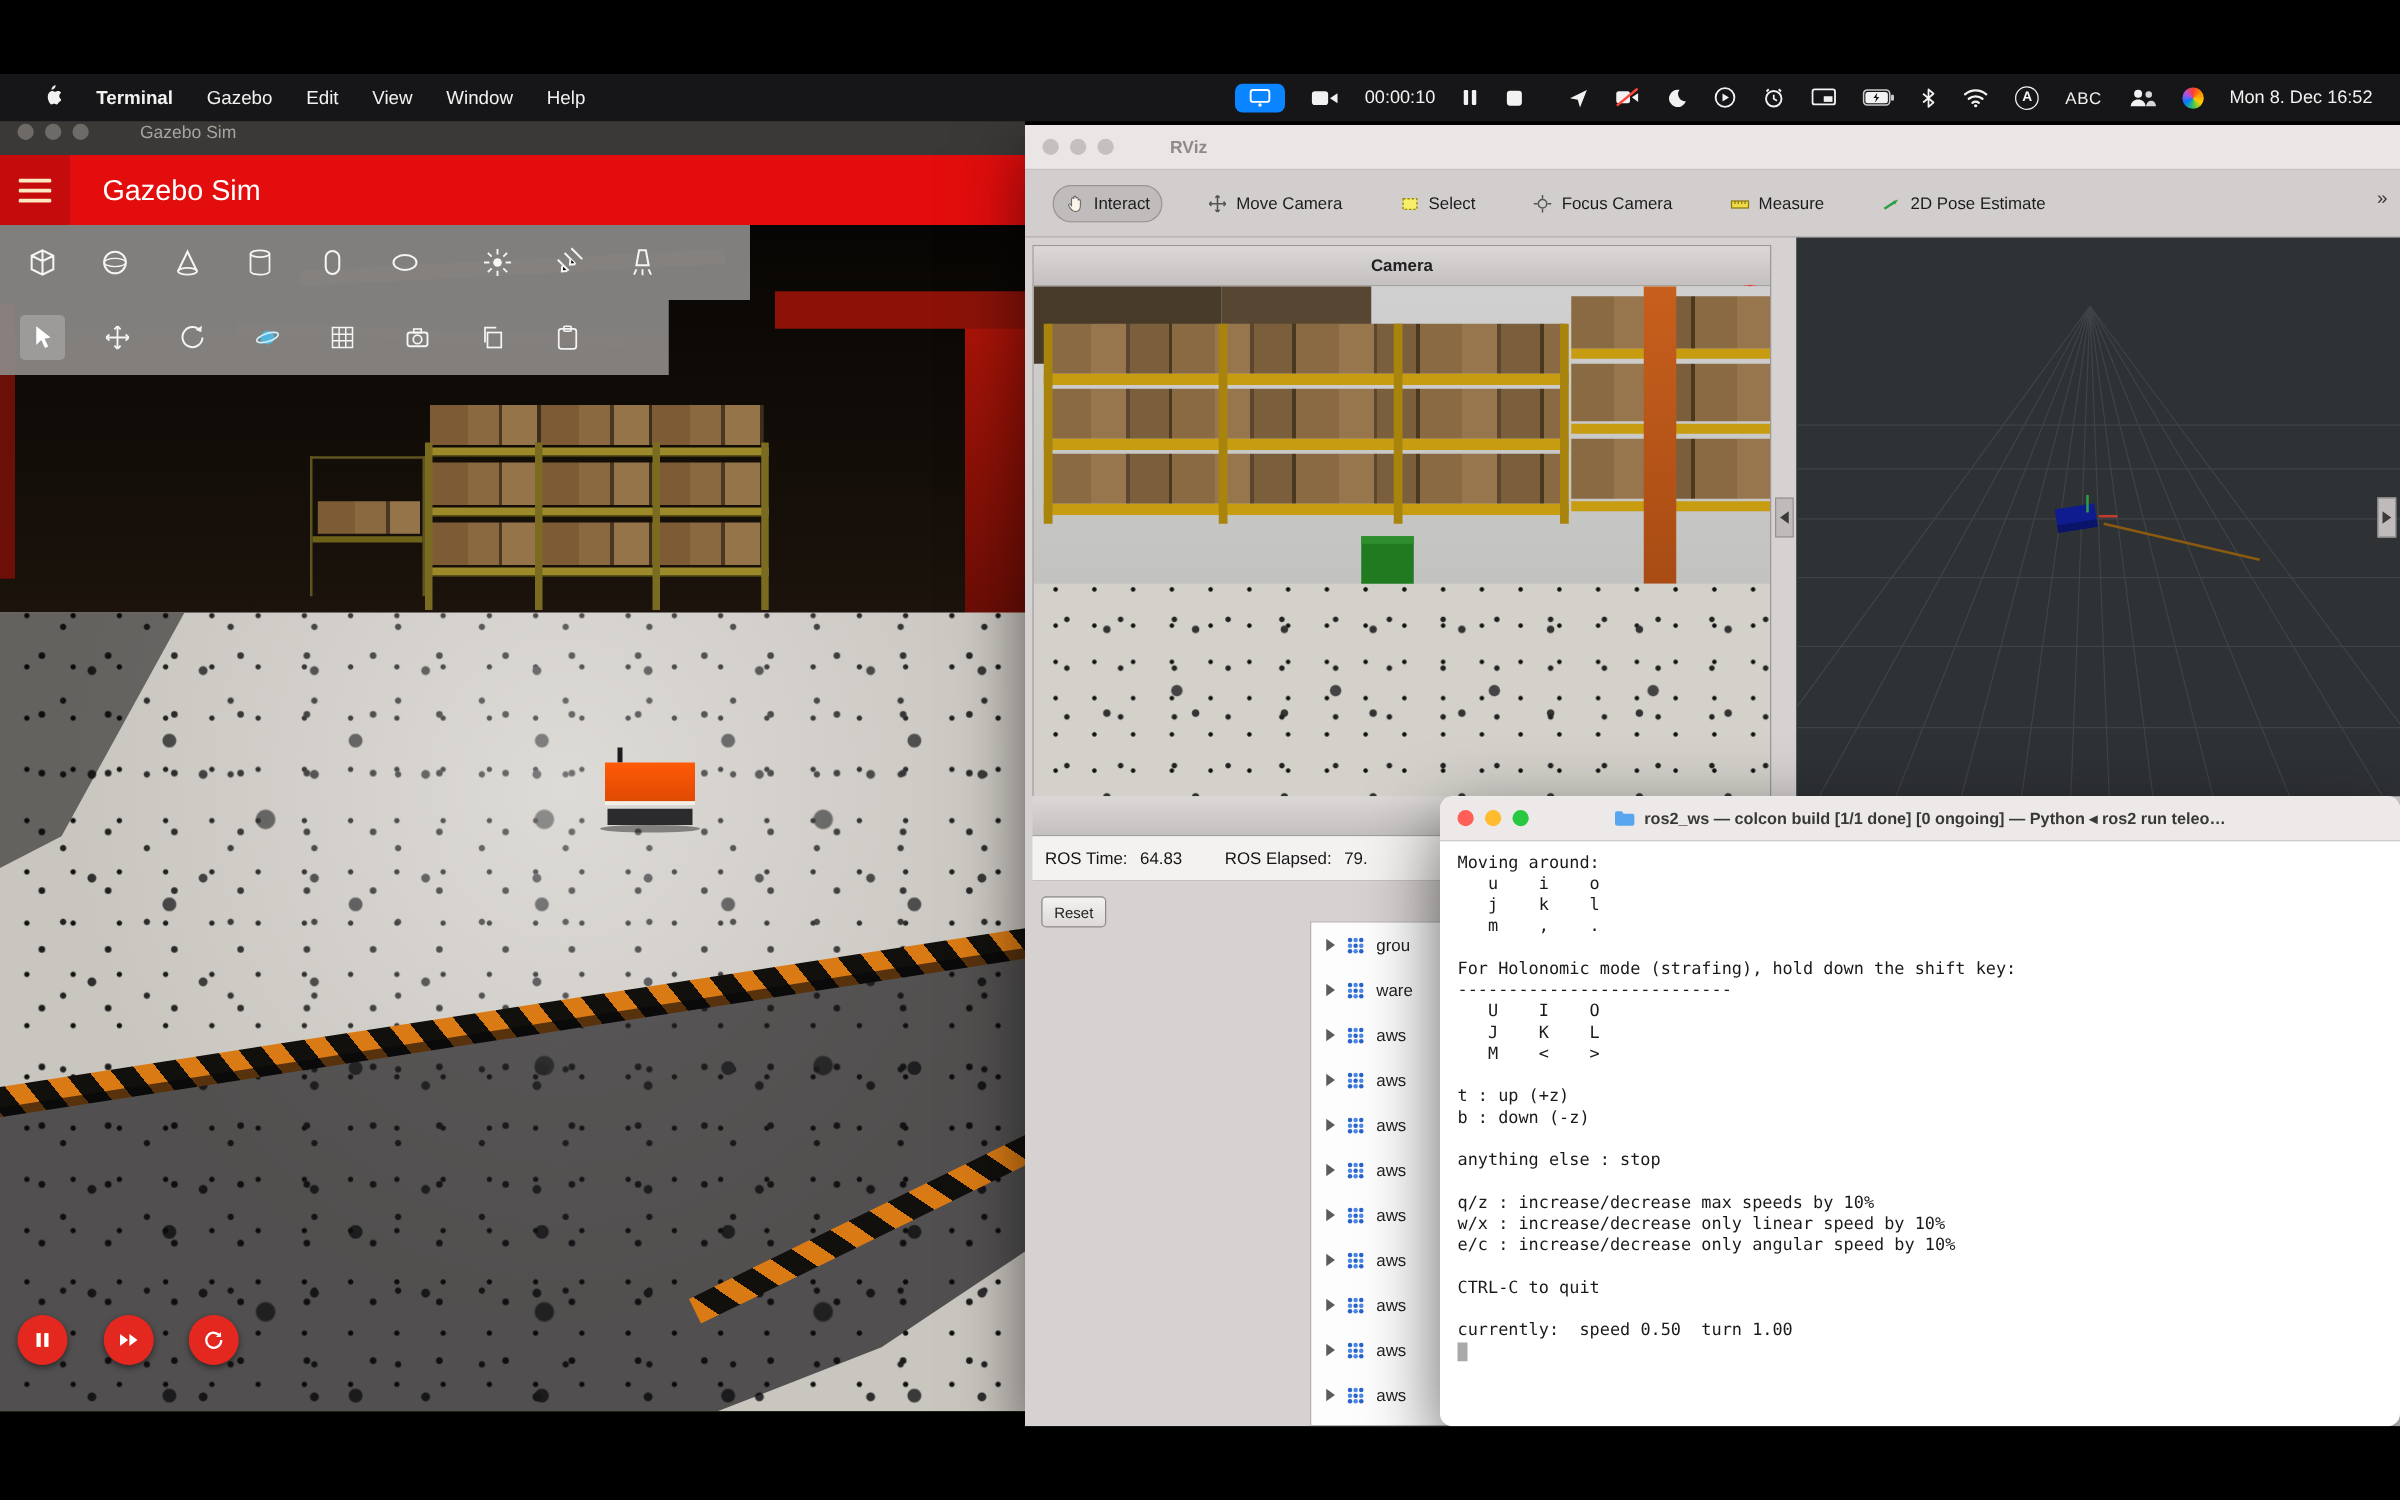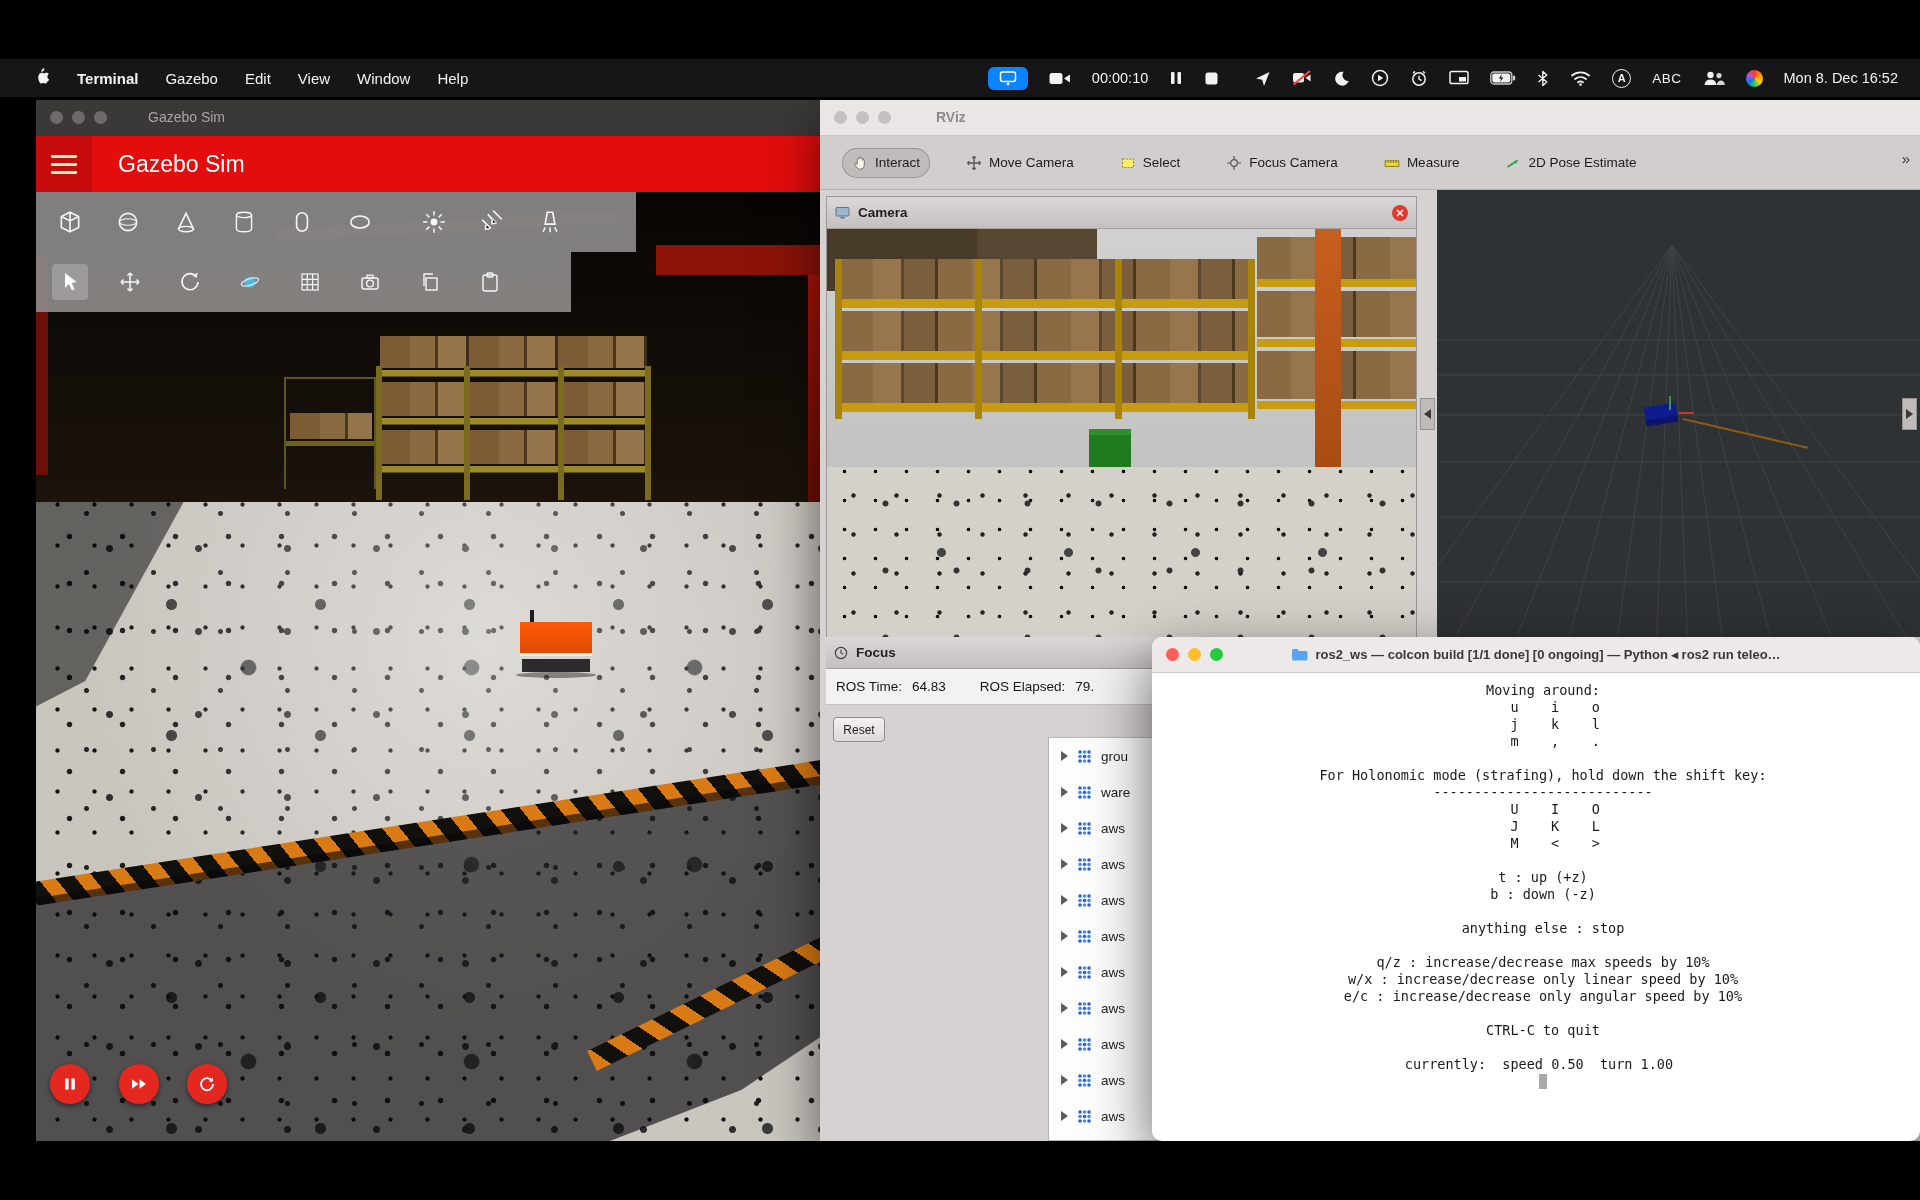--- a/index.html
+++ b/index.html
@@ -22,21 +22,21 @@
   .a-circle { width:19px; height:19px; border:1.6px solid #f2f2f2; border-radius:50%; display:flex; align-items:center; justify-content:center; font-size:11px; font-weight:bold; }
   .color-dot { width:17px; height:17px; border-radius:50%; background:conic-gradient(#ff3b30,#ff9500,#ffcc00,#34c759,#007aff,#af52de,#ff3b30); }
   .mb-date { font-size:14.5px; }
 
   
   .window { position:absolute; box-shadow:0 18px 50px rgba(0,0,0,.55); }
   .lights { display:flex; gap:9px; position:absolute; left:14px; top:11px; }
   .light { width:13px; height:13px; border-radius:50%; }
 
   
-  #gz { left:0; top:100px; width:820px; height:1041px; background:#4d7c0f;margin-left:36px; }
+  #gz { left:0; top:88px; width:820px; height:1041px; background:#4d7c0f; }
   .gz-titlebar { position:absolute; left:0; top:0; width:100%; height:36px; background:#3b3937; }
   .gz-titlebar .light { background:#6e6a68; }
   .gz-title { position:absolute; left:112px; top:9px; color:#a8a4a2; font-size:14px; }
   .gz-header { position:absolute; left:0; top:36px; width:100%; height:56px; background:#e30d0d; display:flex; align-items:center; }
   .gz-burger { width:56px; height:56px; background:#c50b0b; display:flex; flex-direction:column; justify-content:center; align-items:center; gap:5px; cursor:pointer; }
   .gz-burger i { display:block; width:26px; height:3px; background:#ffe9c2; border-radius:1px; }
   .gz-header-title { color:#fff; font-size:23px; margin-left:26px; font-weight:500; }
   .gz-viewport { position:absolute; left:0; top:92px; width:820px; height:949px; overflow:hidden; background:#0a0705; }
   .gz-toolbar { position:absolute; background:rgba(140,138,136,.92); display:flex; align-items:center; gap:22px; padding:0 16px; z-index:6; }
   .gz-tb1 { left:0; top:92px; width:600px; height:60px; }
@@ -77,21 +77,21 @@
   .rv-titlebar .light { background:#c4c0bf; }
   .rv-title { position:absolute; left:116px; top:9px; color:#8e8a89; font-size:14px; font-weight:bold; }
   .rv-toolbar { position:absolute; left:0; top:36px; width:100%; height:54px; background:#d2cecd; border-bottom:1px solid #b3afae;
                 display:flex; align-items:center; gap:26px; padding-left:22px; }
   .rv-btn { display:flex; align-items:center; gap:7px; font-size:13.5px; color:#1c1c1c; padding:7px 10px; border-radius:4px; cursor:pointer; }
   .rv-btn.active { background:#c0bcbb; box-shadow:inset 0 0 0 1px #999594;border-radius:15px; }
   .rv-overflow { position:absolute; right:10px; top:14px; font-size:15px; color:#333; cursor:pointer; }
 
   .rv-cam { position:absolute; left:6px; top:96px; width:591px; height:447px; border:1px solid #9c9897; }
   .panel-head { height:32px; background:linear-gradient(#dbd8d7,#c3c0bf); border-bottom:1px solid #a5a1a0;
-                display:flex; align-items:center; gap:8px; padding:0 8px; font-size:13.5px; font-weight:bold; color:#222; }
+                display:flex; align-items:center; gap:8px; padding:0 8px; font-size:13.5px; font-weight:bold; color:#222;flex-direction:column; }
   .cam-close { margin-left:auto; width:16px; height:16px; border-radius:50%; background:#e03a2f; display:flex; align-items:center; justify-content:center; cursor:pointer; }
   .rv-cam-img { position:relative; width:100%; height:413px; background:#c6c6c6; overflow:hidden; }
   .cam-speckle { background-color:#d4d1cb; background-image:
       radial-gradient(circle, #222 0 1.8px, transparent 2.6px),
       radial-gradient(circle, #333 0 2.6px, transparent 3.4px),
       radial-gradient(circle, #111 0 1.4px, transparent 2.2px),
       radial-gradient(circle, #444 0 4px, transparent 5px);
     background-size:43px 39px, 71px 67px, 31px 29px, 127px 109px;
     background-position:5px 9px, 23px 3px, 2px 19px, 51px 31px; }
   .beam { background:#c79c10; }
@@ -122,21 +122,21 @@
   #term { left:1152px; top:637px; width:768px; height:504px; background:#fff; border-radius:10px; overflow:hidden; z-index:10;
           box-shadow:0 22px 60px rgba(0,0,0,.6); }
   .t-titlebar { position:relative; height:36px; background:#ece9e8; border-bottom:1px solid #cfccca;
                 display:flex; align-items:center; justify-content:center; gap:7px; }
   .t-title { font-size:13px; font-weight:bold; color:#3a3837; max-width:600px; white-space:nowrap; overflow:hidden; text-overflow:ellipsis; }
   .t-tabbar { height:36px; background:#dcd9d8; display:flex; align-items:stretch; border-bottom:1px solid #c3c0bf; }
   .t-tab { flex:1 1 0; display:flex; align-items:center; justify-content:center; gap:7px; font-size:12.5px; color:#4a4847;
            border-right:1px solid #c3c0bf; cursor:pointer; white-space:nowrap; overflow:hidden; }
   .t-tab.active { background:#f8f6f5; border-radius:7px; margin:3px 2px; border:1px solid #cfccca; box-shadow:0 1px 2px rgba(0,0,0,.18); color:#111; }
   .t-plus { flex:0 0 46px; display:flex; align-items:center; justify-content:center; font-size:19px; color:#4a4847; cursor:pointer; }
-  .t-content { height:432px; background:#fff; padding:9px 0 0 14px; cursor:text;text-align:center; }
+  .t-content { height:432px; background:#fff; padding:9px 0 0 14px; cursor:text; }
   .t-content pre { font-family:"DejaVu Sans Mono","Liberation Mono",monospace; font-size:13.5px; line-height:17px; color:#1a1a1a; white-space:pre; tab-size:6; }
   .cursor { display:inline-block; width:8px; height:15px; background:#a9a9a9; vertical-align:text-bottom; }
 
   .letterbox { position:absolute; left:0; width:1920px; background:#000; z-index:50; }
 </style>
 </head>
 <body>
 
 <div id="screen">
 

